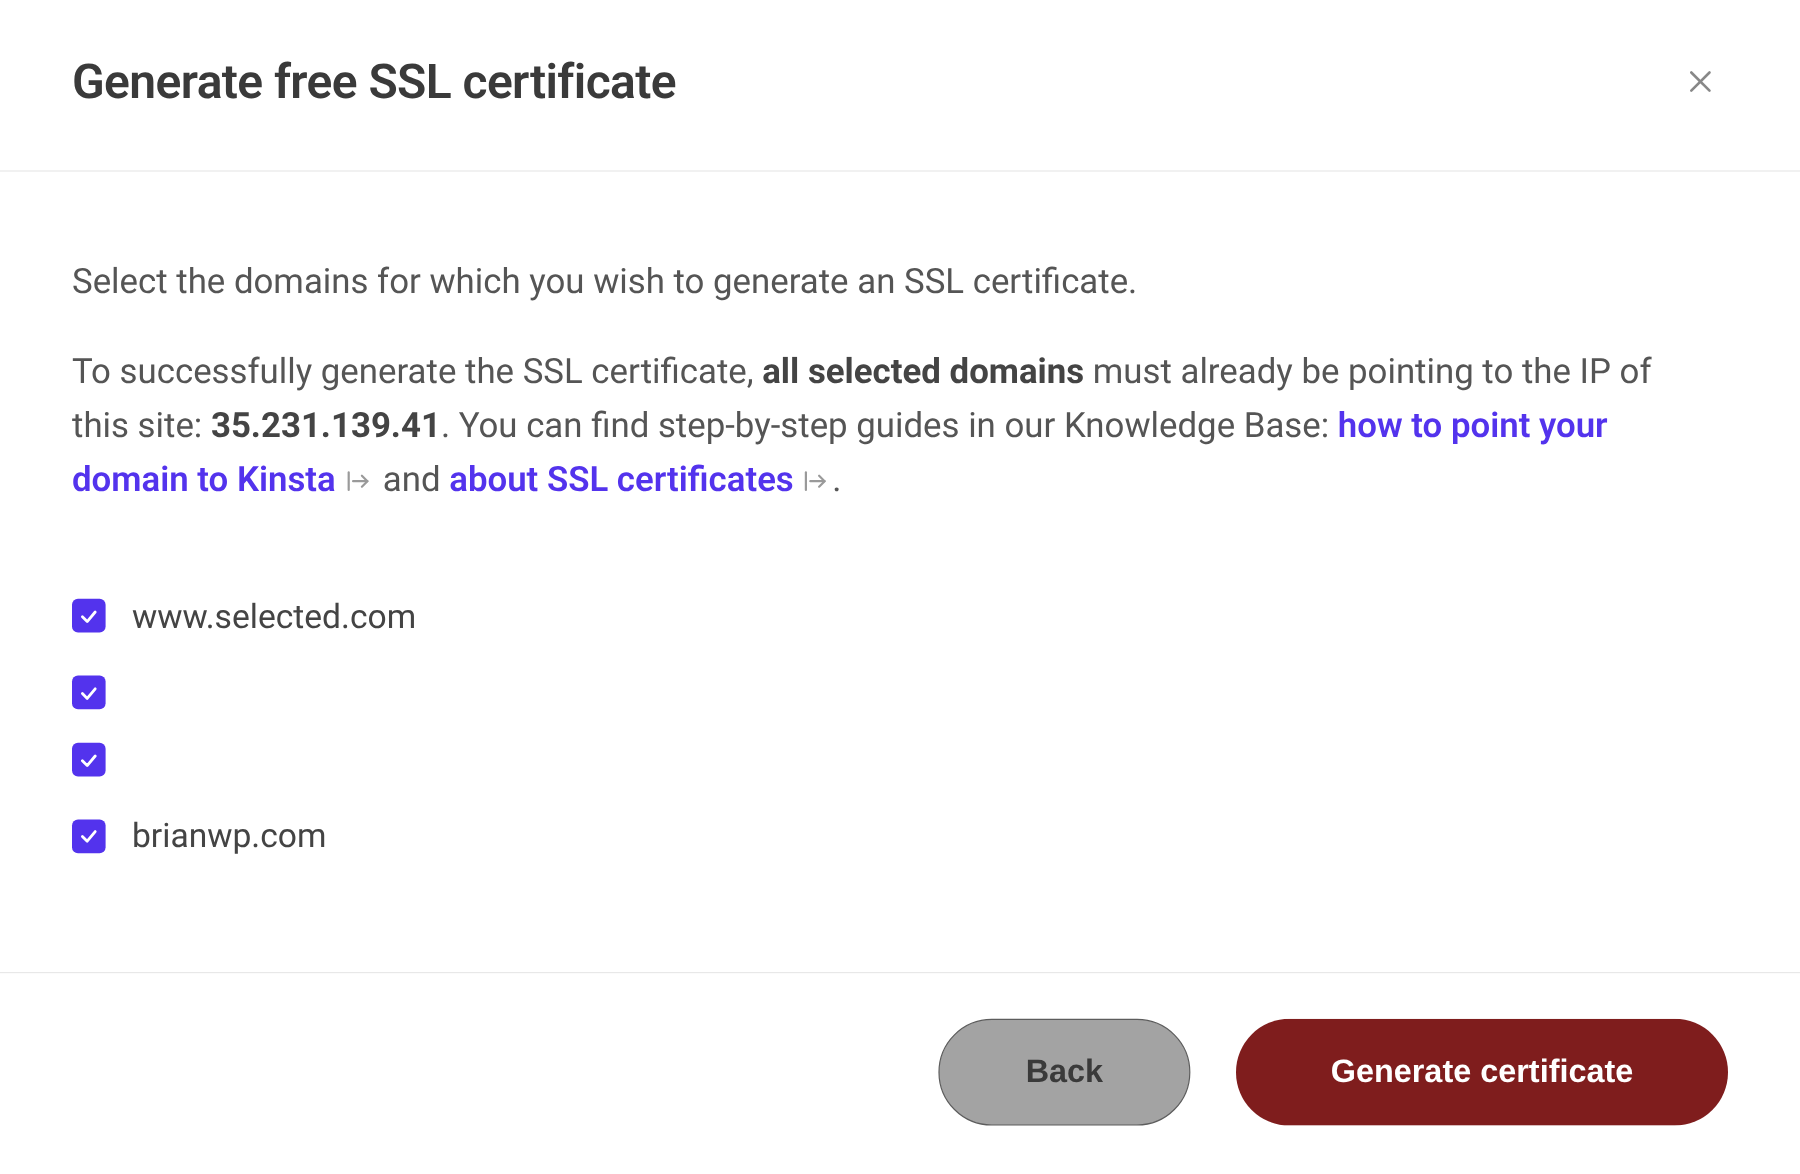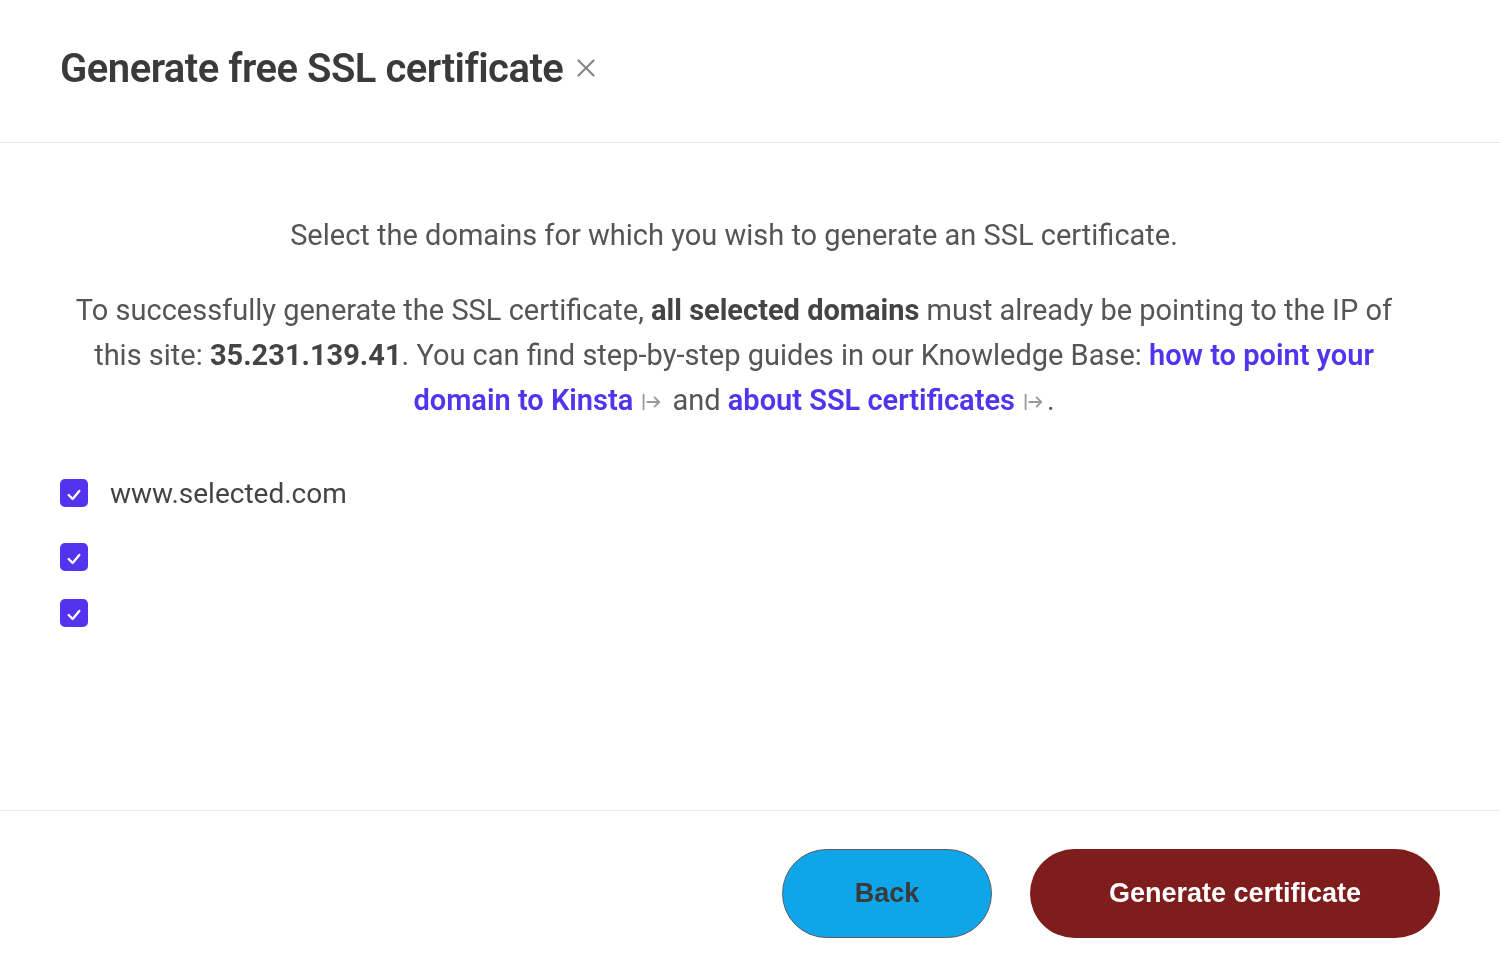--- a/index.html
+++ b/index.html
@@ -14,20 +14,21 @@
     .modal {
       width: 100%;
       height: 100%;
       display: flex;
       flex-direction: column;
     }
     .modal-header {
       padding: 45px 60px 48px 60px;
       border-bottom: 1px solid #e8e8e8;
       display: flex;
+      justify-content: space-between;
       align-items: flex-start;
     }
     .modal-title {
       font-size: 40px;
       font-weight: 600;
       color: #3a3a3a;
       letter-spacing: -0.5px;
     }
     .close-btn {
       background: none;
@@ -39,24 +40,23 @@
       align-items: center;
       justify-content: center;
     }
     .close-btn svg { width: 26px; height: 26px; }
     .modal-body {
       flex: 1;
       padding: 70px 92px 40px 60px;
       font-size: 29px;
       line-height: 1.55;
       color: #555;
-      text-align: center;
     }
     .intro { margin-bottom: 30px; }
-    .instructions { margin-bottom: 35px; }
+    .instructions { margin-bottom: 55px; }
     .strong { font-weight: 700; color: #444; }
     .link {
       color: #5333ed;
       font-weight: 600;
       text-decoration: none;
       cursor: pointer;
     }
     .ext-icon {
       display: inline-flex;
       align-items: center;
@@ -99,21 +99,21 @@
       font-size: 27px;
       font-weight: 600;
       border-radius: 999px;
       padding: 28px 56px;
       cursor: pointer;
       border: 1px solid transparent;
       min-width: 210px;
       text-align: center;
     }
     .btn-secondary {
-      background: #0ea5e9;
+      background: #a3a3a3;
       color: #3a3a3a;
       border-color: #5d5d5d;
     }
     .btn-primary {
       background: #7f1d1d;
       color: #fff;
       min-width: 410px;
     }
   </style>
 </head>
@@ -168,20 +168,28 @@
               </svg></span>
         </span>
       </div>
       <div class="domain-row">
         <span class="checkbox">
           <span><svg viewBox="0 0 24 24" fill="none" stroke="#fff" stroke-width="3.5" stroke-linecap="round" stroke-linejoin="round">
                 <polyline points="4 12 10 18 20 6"></polyline>
               </svg></span>
         </span>
       </div>
+      <div class="domain-row">
+        <span class="checkbox">
+          <span><svg viewBox="0 0 24 24" fill="none" stroke="#fff" stroke-width="3.5" stroke-linecap="round" stroke-linejoin="round">
+                <polyline points="4 12 10 18 20 6"></polyline>
+              </svg></span>
+        </span>
+        <span class="domain-label">brianwp.com</span>
+      </div>
     </div>
   </div>
 
   <div class="modal-footer">
     <button class="btn btn-secondary">Back</button>
     <button class="btn btn-primary">Generate certificate</button>
   </div>
 
 </div>
 

